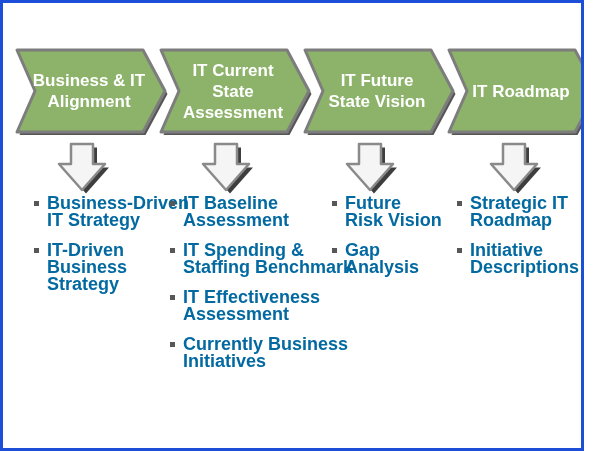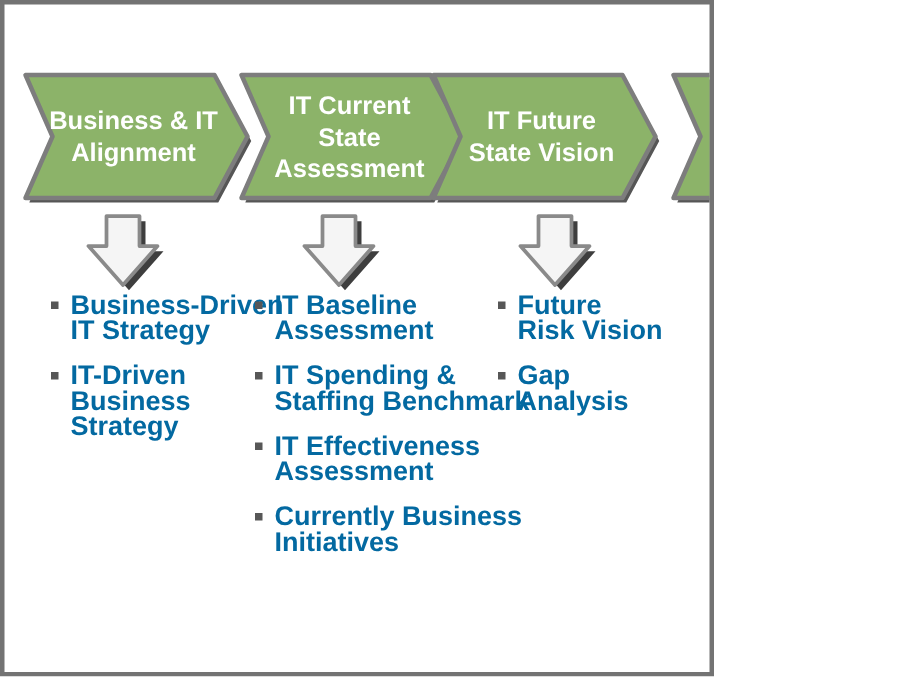--- a/index.html
+++ b/index.html
@@ -1,36 +1,36 @@
 <!DOCTYPE html>
 <html><head>
 <meta charset="utf-8">
 <style>
   html,body{margin:0;padding:0;background:#ffffff;}
   .frame{
     position:relative;
-    width:476px;height:451px;
+    width:584px;height:451px;
     box-sizing:border-box;
-    border:3px solid #737373;
+    border:3px solid #1d4ed8;
     background:#ffffff;
     font-family:"Liberation Sans", sans-serif;
     overflow:hidden;
   }
   .chevron{
     position:absolute;top:45px;width:152px;height:86px;
   }
   .chevron svg{position:absolute;left:0;top:0;overflow:visible;}
   .chevron .title{
     position:absolute;left:0;top:0;width:100%;height:100%;
     display:flex;align-items:center;justify-content:center;
     padding-left:18px;padding-right:22px;box-sizing:border-box;
     color:#ffffff;font-weight:bold;font-size:17px;line-height:21px;
     text-align:center;white-space:pre;
   }
-  .c1{left:12px;} .c2{left:156px;} .c3{left:284px;text-decoration:underline;} .c4{left:444px;}
+  .c1{left:12px;} .c2{left:156px;} .c3{left:300px;text-decoration:underline;} .c4{left:444px;}
   .down-arrow{position:absolute;top:139px;width:56px;height:54px;}
   .a1{left:52px;} .a2{left:196px;} .a3{left:340px;} .a4{left:484px;}
   .col{position:absolute;top:192px;}
   .col ul{list-style:none;margin:0;padding:0;}
   .col li{
     position:relative;padding-left:16px;margin-bottom:13px;
     font-size:18px;line-height:17px;font-weight:bold;color:#0369a1;
     white-space:pre;
   }
   .col li::before{
@@ -133,16 +133,20 @@
     <ul>
       <li>Future
 Risk Vision</li>
       <li>Gap
 Analysis</li>
     </ul>
   </div>
 
   <div class="col l4">
     <ul>
+      <li>Strategic IT
+Roadmap</li>
+      <li>Initiative
+Descriptions</li>
     </ul>
   </div>
 
 </div>
 
 </body></html>

